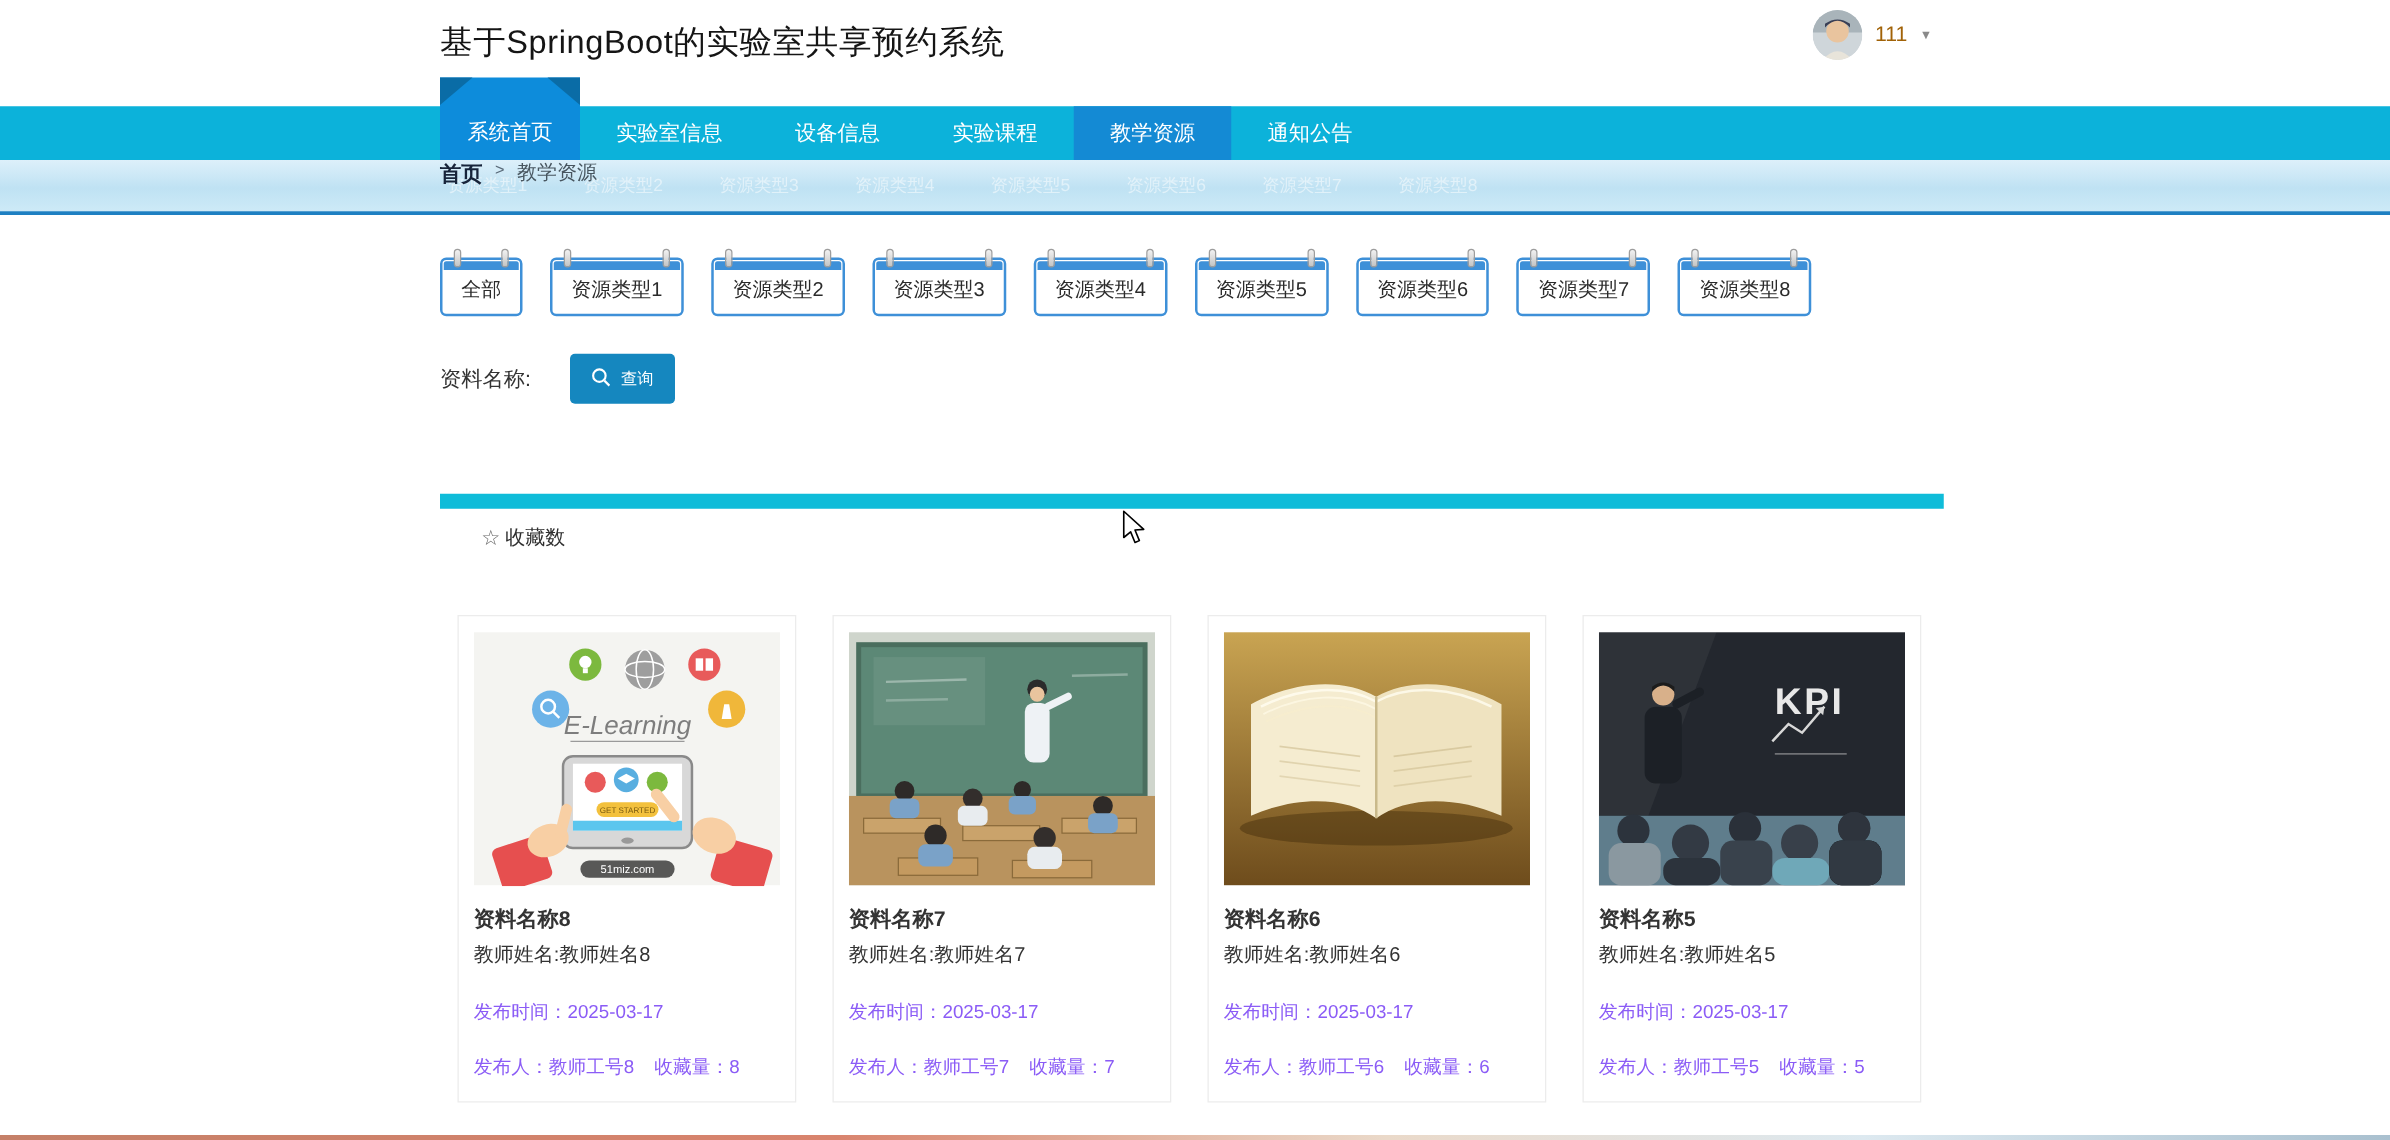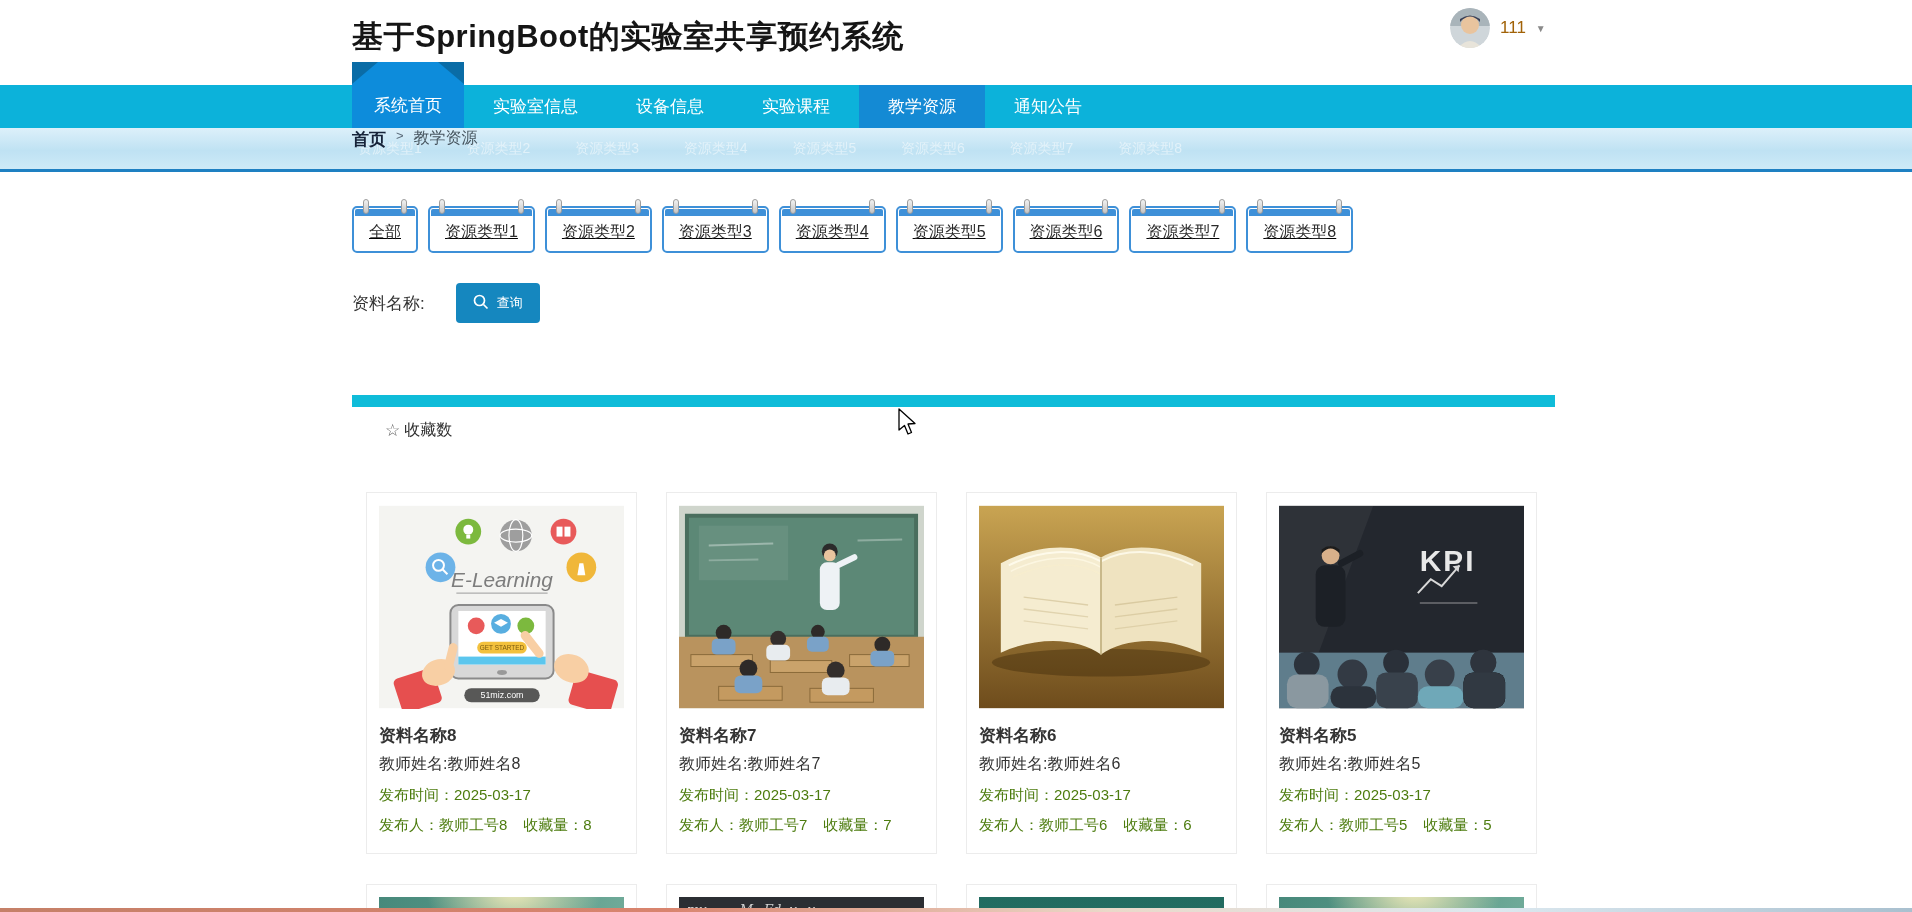--- a/index.html
+++ b/index.html
@@ -1,21 +1,21 @@
 <!DOCTYPE html>
 <html><head>
 <meta charset="utf-8">
 <style>
   * { margin:0; padding:0; box-sizing:border-box; }
   html,body { width:1912px; height:912px; overflow:hidden; background:#fff;
     font-family:"Liberation Sans", sans-serif; position:relative; }
 
   
   .header { position:absolute; top:0; left:0; width:100%; height:85px; background:#fff; }
-  .page-title { position:absolute; left:352px; top:16px; font-size:31px; font-weight:700; color:#151515; letter-spacing:.5px; }
+  .page-title { position:absolute; left:352px; top:16px; font-size:26px; font-weight:400; color:#151515; letter-spacing:.5px; }
   .user-area { position:absolute; left:1450px; top:8px; display:flex; align-items:center; gap:10px; cursor:pointer; }
   .avatar { width:40px; height:40px; border-radius:50%; overflow:hidden; display:block; }
   .username { font-size:17px; color:#a16207; }
   .caret { font-size:10px; color:#8a8a8a; }
 
   
   .nav { position:absolute; top:85px; left:0; width:100%; height:43px; background:#0cb2da; }
   .nav-inner { position:absolute; left:352px; top:0; height:43px; display:flex; }
   .nav-tab { color:#fff; font-size:17px; line-height:43px; padding:0 29px; cursor:pointer; white-space:nowrap; }
   .nav-tab.active { background:#148ad4; }
@@ -32,21 +32,21 @@
      border-bottom:3px solid #1e80c2; }
   .ghost-strip { position:absolute; left:358px; top:0; width:824px; height:100%;
      display:flex; justify-content:space-between; align-items:center;
      color:rgba(255,255,255,.5); font-size:14px; z-index:1; }
   .crumbs { position:absolute; left:352px; top:0; height:100%; display:flex; align-items:flex-start; gap:10px; z-index:2; }
   .crumb-home { font-size:17px; font-weight:bold; color:#17243a; cursor:pointer; }
   .crumb-sep { font-size:13px; color:#5a6b7a; }
   .crumb-cur { font-size:16px; color:#47555f; }
 
   
-  .filters { position:absolute; top:206px; left:352px; display:flex; gap:10px;text-decoration:underline; }
+  .filters { position:absolute; top:206px; left:352px; display:flex; gap:22px; }
   .filter-btn { position:relative; background:#fff; border:2px solid #3e90d8; border-radius:5px;
      font-size:16px; color:#2b2b2b; padding:14px 15px 8px; font-family:inherit; cursor:pointer; }
   .filter-btn::before { content:""; position:absolute; top:1px; left:1px; right:1px; height:7px;
      background:#3e90d8; border-radius:2px 2px 0 0; }
   .pin { position:absolute; top:-9px; width:6px; height:15px; border:1px solid #9d9d9d; border-radius:3px;
      background:linear-gradient(180deg,#f2f2f2,#c4c4c4); }
   .pin.pl { left:9px; } .pin.pr { right:9px; }
 
   
   .search-row { position:absolute; top:283px; left:352px; display:flex; align-items:center; }
@@ -64,21 +64,21 @@
      font-size:16px; color:#2f2f2f; cursor:pointer; }
   .star { font-size:17px; color:#666; }
 
   
   .cards { position:absolute; top:492px; left:366px; display:grid;
      grid-template-columns:repeat(4,271px); column-gap:29px; row-gap:30px; }
   .card { background:#fff; border:1px solid #ececec; padding:12px 12px 18px; width:271px; cursor:pointer; }
   .card-img { width:245px; height:204px; position:relative; overflow:hidden; }
   .card-title { margin-top:15px; font-size:17px; font-weight:bold; color:#333; }
   .card-teacher { margin-top:7px; font-size:16px; font-weight:normal; color:#333; }
-  .meta { margin-top:11px; font-size:15px; color:#4d7c0f; }
+  .meta { margin-top:25px; font-size:15px; color:#8b5cf6; }
   .meta .gap { margin-left:16px; }
 
   
   .img-flare { background:
      radial-gradient(ellipse 60% 55% at 55% -5%, rgba(255,242,190,.95), rgba(255,242,190,0) 60%),
      radial-gradient(circle at 90% 115%, rgba(45,35,28,.9) 0 16%, rgba(45,35,28,0) 30%),
      linear-gradient(105deg,#47897b 0%,#5d9c8b 55%,#7ab3a1 100%); }
   .img-formulas { background:#2b2e33; color:#e9e9e9; font-family:"DejaVu Serif", serif; font-style:italic; }
   .img-formulas span { position:absolute; white-space:pre; font-size:13px; opacity:.88; }
   .f1 { top:5px; left:8px; }

